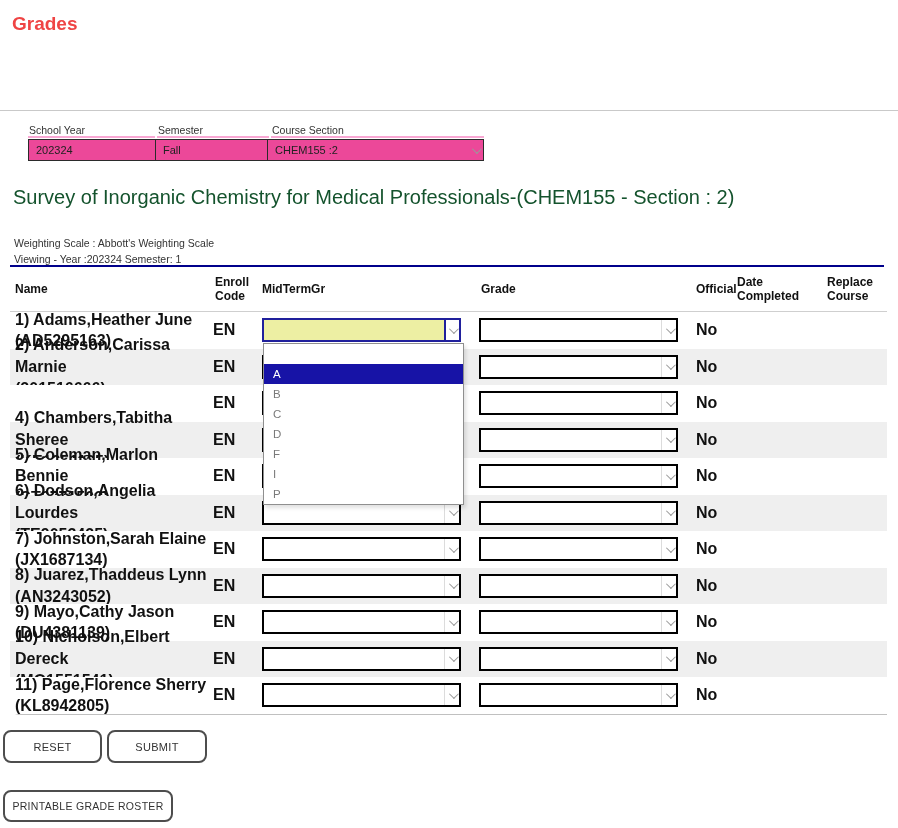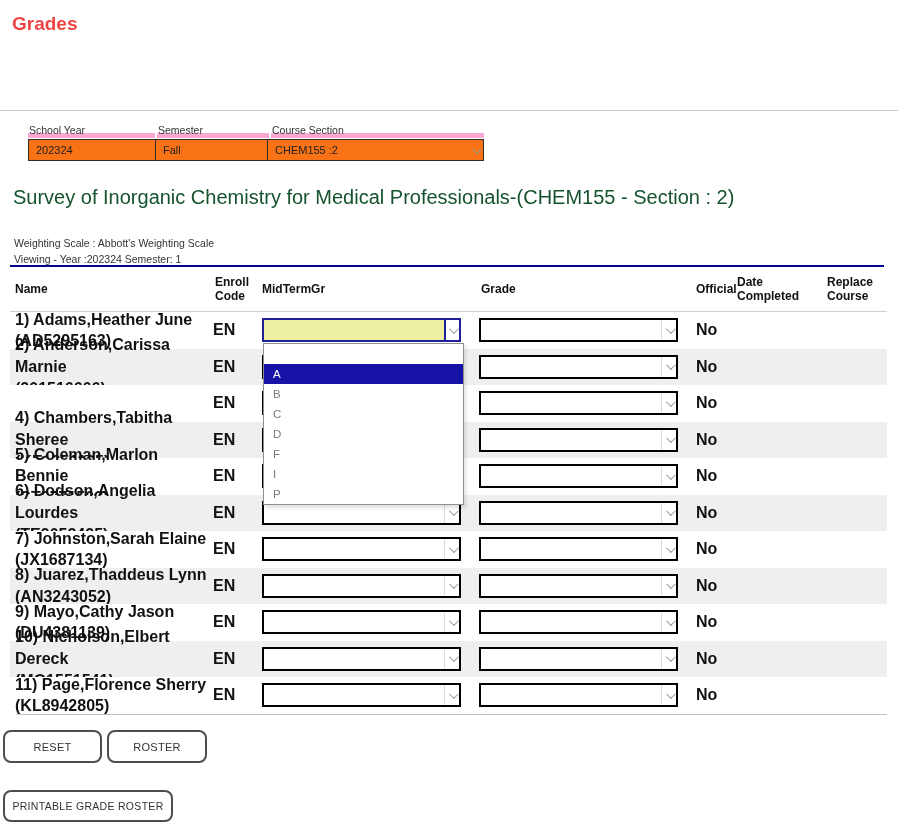--- a/index.html
+++ b/index.html
@@ -6,26 +6,26 @@
   html,body { background:#fff; }
   body { font-family:"Liberation Sans", sans-serif; color:#222; }
   #page { position:relative; width:898px; height:828px; background:#fff; overflow:hidden; }
 
   
   .page-title { position:absolute; left:12px; top:13px; font-size:19px; font-weight:bold; color:#ef4444; }
   .rule-top { position:absolute; left:0; top:110px; width:898px; height:1px; background:#c9c9c9; }
 
   
   .flabel { position:absolute; top:124px; height:14px; font-size:10.5px; color:#333;
-            border-bottom:5px solid #f9a8d4; padding-left:1px; }
+            border-bottom:2px solid #f9a8d4; padding-left:1px; }
   .flabel.l1 { left:28px; width:127px; }
   .flabel.l2 { left:157px; width:112px; }
   .flabel.l3 { left:271px; width:213px; }
   .filter-box { position:absolute; left:28px; top:139px; width:456px; height:22px;
-                border:1px solid #2b2b2b; display:flex; background:#f97316; }
+                border:1px solid #2b2b2b; display:flex; background:#ec4899; }
   .fcell { display:flex; align-items:center; font-size:11px; color:#222; padding-left:7px; }
   .fcell.c1 { width:127px; border-right:1px solid #2b2b2b; }
   .fcell.c2 { width:112px; border-right:1px solid #2b2b2b; }
   .fcell.c3 { flex:1; position:relative; }
 
   .chev { width:7px; height:7px; border-right:1.6px solid #9a9a9a; border-bottom:1.6px solid #9a9a9a;
           transform:rotate(45deg) translateY(-2px); display:inline-block; }
   .fcell .chev-wrap { position:absolute; right:4px; top:0; bottom:0; display:flex; align-items:center; }
 
   
@@ -365,16 +365,16 @@
 
       <div class="dd-opt">F</div>
 
       <div class="dd-opt">I</div>
 
       <div class="dd-opt">P</div>
 
   </div>
 
   <button class="btn btn-reset">RESET</button>
-  <button class="btn btn-submit">ROSTER</button>
+  <button class="btn btn-submit">SUBMIT</button>
   <button class="btn btn-print">PRINTABLE GRADE ROSTER</button>
 
 </div>
 
 </body></html>

